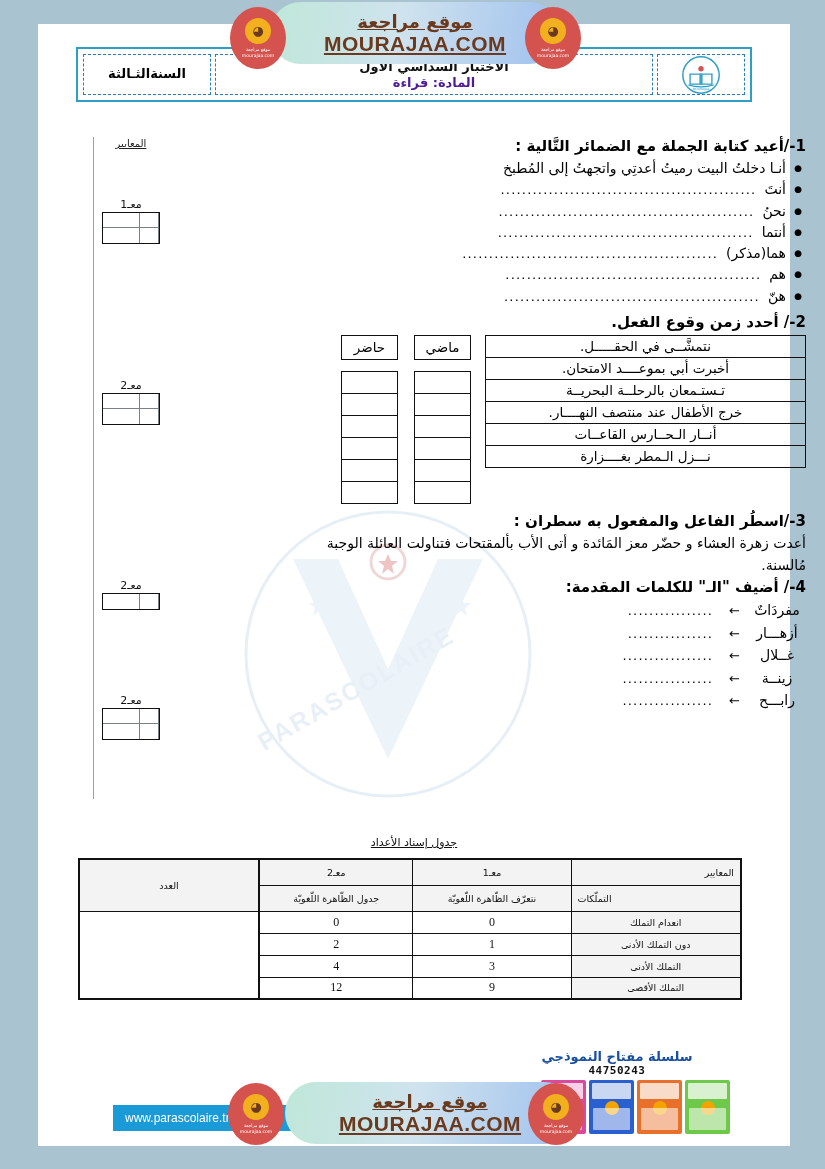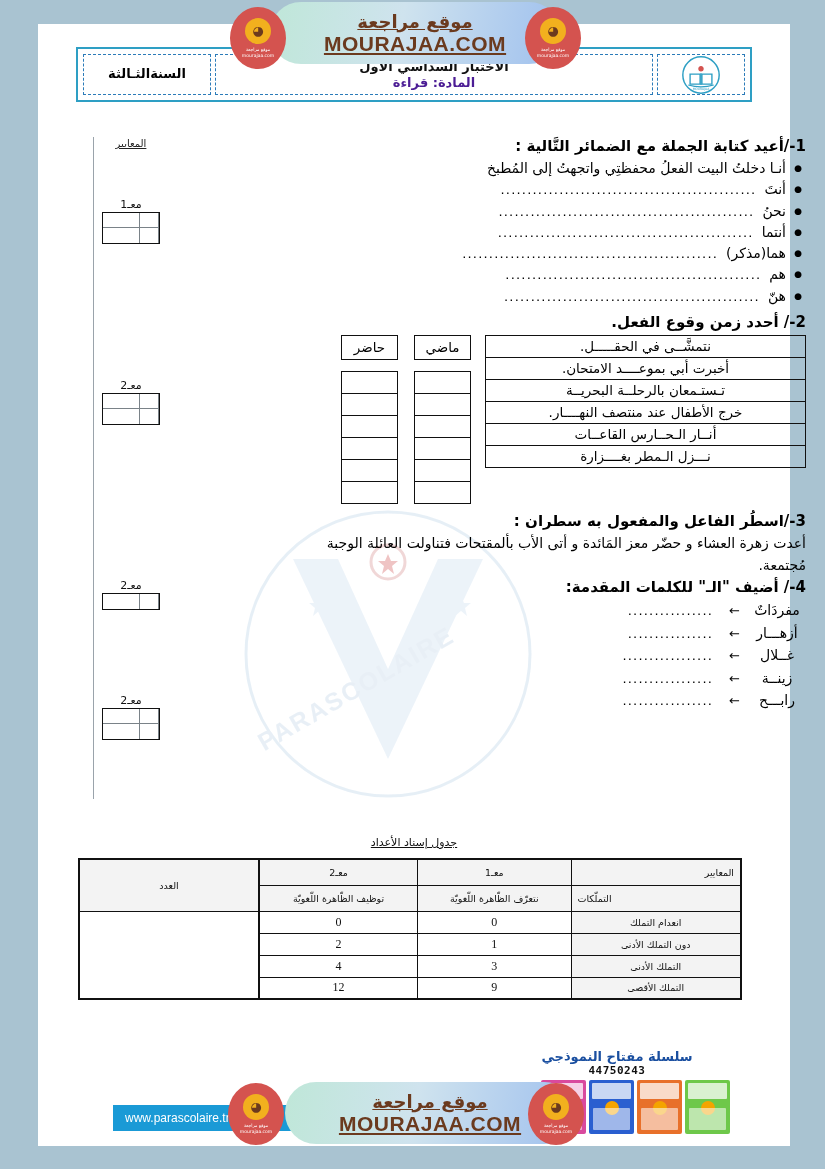--- a/index.html
+++ b/index.html
@@ -315,21 +315,21 @@
       </div>
     </div>
   </div>
 
   <div class="content">
 
     <div>
       <p class="q-title">1-/أعيد كتابة الجملة مع الضمائر التَّالية :</p>
       <ul class="bullets">
         <li class="first-line">
-          <span class="sentence">أنـا دخلتُ البيت الفعلُ محفظتِي واتجهتُ إلى المُطبخ</span>
+          <span class="sentence">أنـا دخلتُ البيت رميتُ أعدتِي واتجهتُ إلى المُطبخ</span>
         </li>
         <li>
           <span class="pron">أنتَ</span>
           <span class="dots">................................................</span>
         </li>
         <li>
           <span class="pron">نحنُ</span>
           <span class="dots">................................................</span>
         </li>
         <li>
@@ -435,21 +435,21 @@
               </tr>
         </tbody>
           </table>
       </div>
     </div>
 
     <div style="margin-top:8px;">
       <p class="q-title">3-/اسطُر الفاعل والمفعول به سطران :</p>
       <p class="para">
         <span>أعدت زهرة العشاء و حضّر معز المَائدة و أتى الأب بألمقتحات فتناولت العائلة الوجبة</span>
-        <span class="tail">مُجتمعة.</span>
+        <span class="tail">مُالسنة.</span>
       </p>
     </div>
 
     <div style="margin-top:2px;">
       <p class="q-title">4-/ أضيف "الـ" للكلمات المقدمة:</p>
       <ul class="words">
         <li>
           <span class="w">مفردَاتٌ</span>
           <span class="arrow">←</span>
           <span class="dots">................</span>
@@ -486,21 +486,21 @@
     <tbody>
         <tr class="hdr-r1">
       <td class="crit-head">المعايير</td>
       <td>معـ1</td>
       <td>معـ2</td>
       <td class="count-cell" rowspan="2">العدد</td>
     </tr>
     <tr class="hdr-r2">
       <td class="skills-head">التملّكات</td>
       <td>نتعرّف الظّاهرة اللّغويّة</td>
-      <td>توظيف الظّاهرة اللّغويّة</td>
+      <td>جدول الظّاهرة اللّغويّة</td>
     </tr>
     <tr>
       <td class="lvl">انعدام التملك</td>
       <td class="num">0</td>
       <td class="num">0</td>
       <td class="count-cell count-body" rowspan="4"></td>
     </tr>
     <tr>
       <td class="lvl">دون التملك الأدنى</td>
       <td class="num">1</td>

